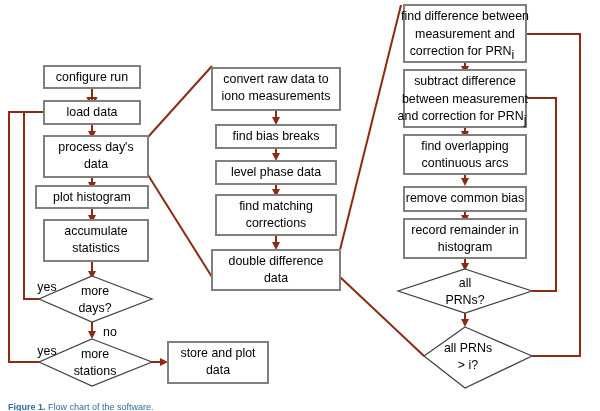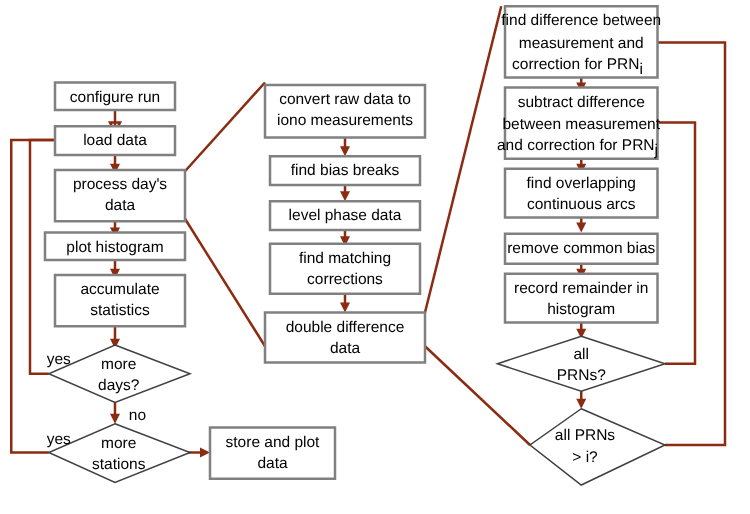--- a/index.html
+++ b/index.html
@@ -241,14 +241,18 @@
       </g>
 
       <g>
         <polygon class="dia-shape" points="465,327 532,356 465,388 424,356"></polygon>
         <text class="node-text" x="468" y="349">all PRNs</text>
         <text class="node-text" x="468" y="366">&gt; i?</text>
       </g>
     </g>
   </svg>
 
+  <div class="caption">
+    <b>Figure 1.</b>
+    <span>Flow chart of the software.</span>
+  </div>
 
 </div>
 
 </body></html>

